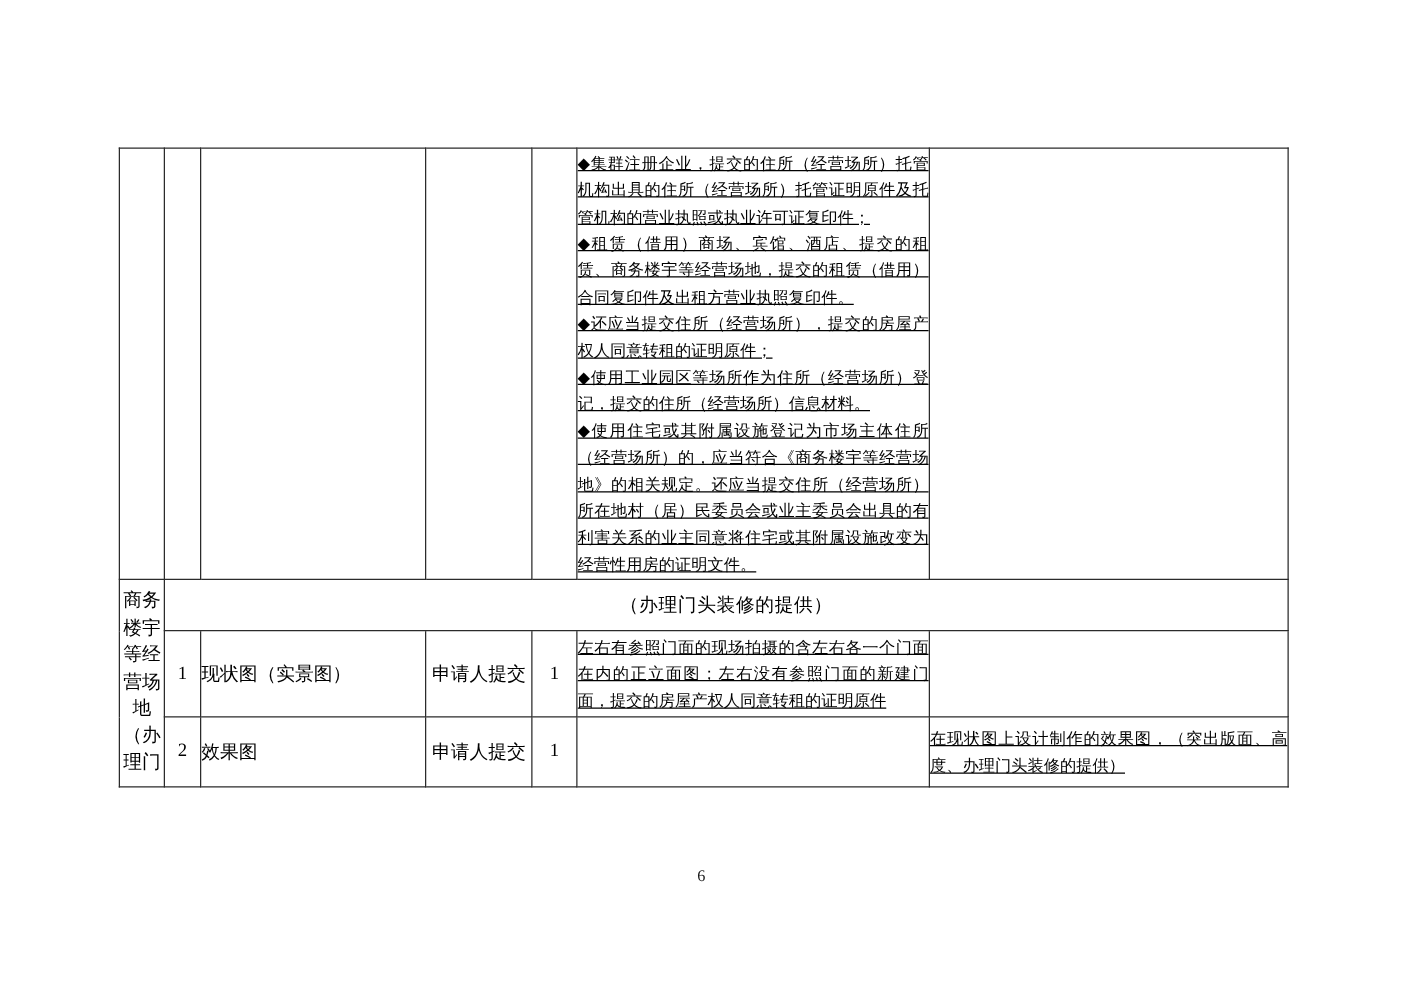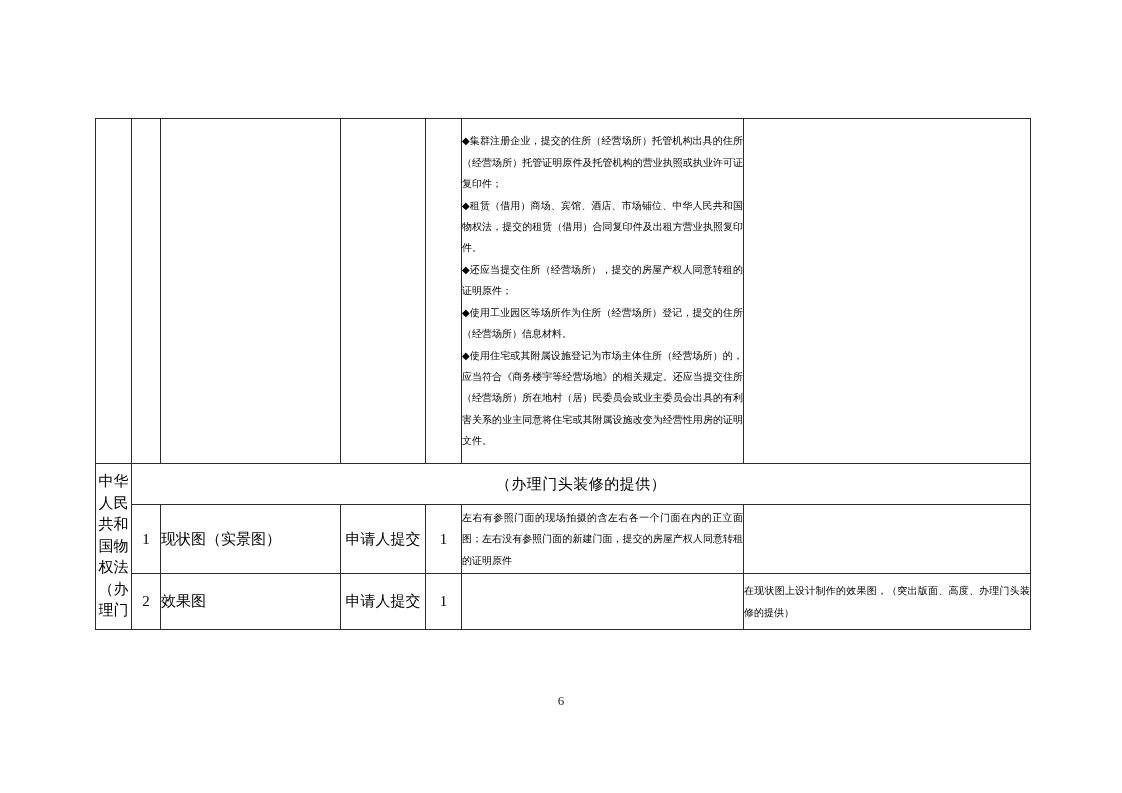--- a/index.html
+++ b/index.html
@@ -44,24 +44,25 @@
   tr.r-header td { height: 40px; }
   tr.r-item1 td  { height: 68px; }
   tr.r-item2 td  { height: 55px; }
 
   td.cell-desc-top {
     vertical-align: top;
     padding: 1px 3px 0 3px;
   }
   .para {
     margin: 0;
-    font-size: 10px;
+    font-size: 13px;
     line-height: 21.4px;
     text-align: justify;
     text-align-last: left;
+    text-decoration: underline;
   }
   td.cell-section {
     text-align: center;
     padding: 0 2px;
     font-size: 15px;
     line-height: 21.5px;
     vertical-align: middle;
   }
   td.cell-header {
     text-align: center;
@@ -103,30 +104,30 @@
 
     <tbody>
         <tr class="r-cont">
       <td></td>
       <td></td>
       <td></td>
       <td></td>
       <td></td>
       <td class="cell-desc-top">
         <p class="para">◆集群注册企业，提交的住所（经营场所）托管机构出具的住所（经营场所）托管证明原件及托管机构的营业执照或执业许可证复印件；</p>
-        <p class="para">◆租赁（借用）商场、宾馆、酒店、市场铺位、中华人民共和国物权法，提交的租赁（借用）合同复印件及出租方营业执照复印件。</p>
+        <p class="para">◆租赁（借用）商场、宾馆、酒店、提交的租赁、商务楼宇等经营场地，提交的租赁（借用）合同复印件及出租方营业执照复印件。</p>
         <p class="para">◆还应当提交住所（经营场所），提交的房屋产权人同意转租的证明原件；</p>
         <p class="para">◆使用工业园区等场所作为住所（经营场所）登记，提交的住所（经营场所）信息材料。</p>
         <p class="para">◆使用住宅或其附属设施登记为市场主体住所（经营场所）的，应当符合《商务楼宇等经营场地》的相关规定。还应当提交住所（经营场所）所在地村（居）民委员会或业主委员会出具的有利害关系的业主同意将住宅或其附属设施改变为经营性用房的证明文件。</p>
       </td>
       <td></td>
     </tr>
 
     <tr class="r-header">
-      <td class="cell-section" rowspan="3">中华人民共和国物权法（办理门</td>
+      <td class="cell-section" rowspan="3">商务楼宇等经营场地（办理门</td>
       <td class="cell-header" colspan="6">（办理门头装修的提供）</td>
     </tr>
 
     <tr class="r-item1">
       <td class="cell-center">1</td>
       <td class="cell-name">现状图（实景图）</td>
       <td class="cell-center">申请人提交</td>
       <td class="cell-center">1</td>
       <td class="cell-desc-top">
         <p class="para">左右有参照门面的现场拍摄的含左右各一个门面在内的正立面图；左右没有参照门面的新建门面，提交的房屋产权人同意转租的证明原件</p>

